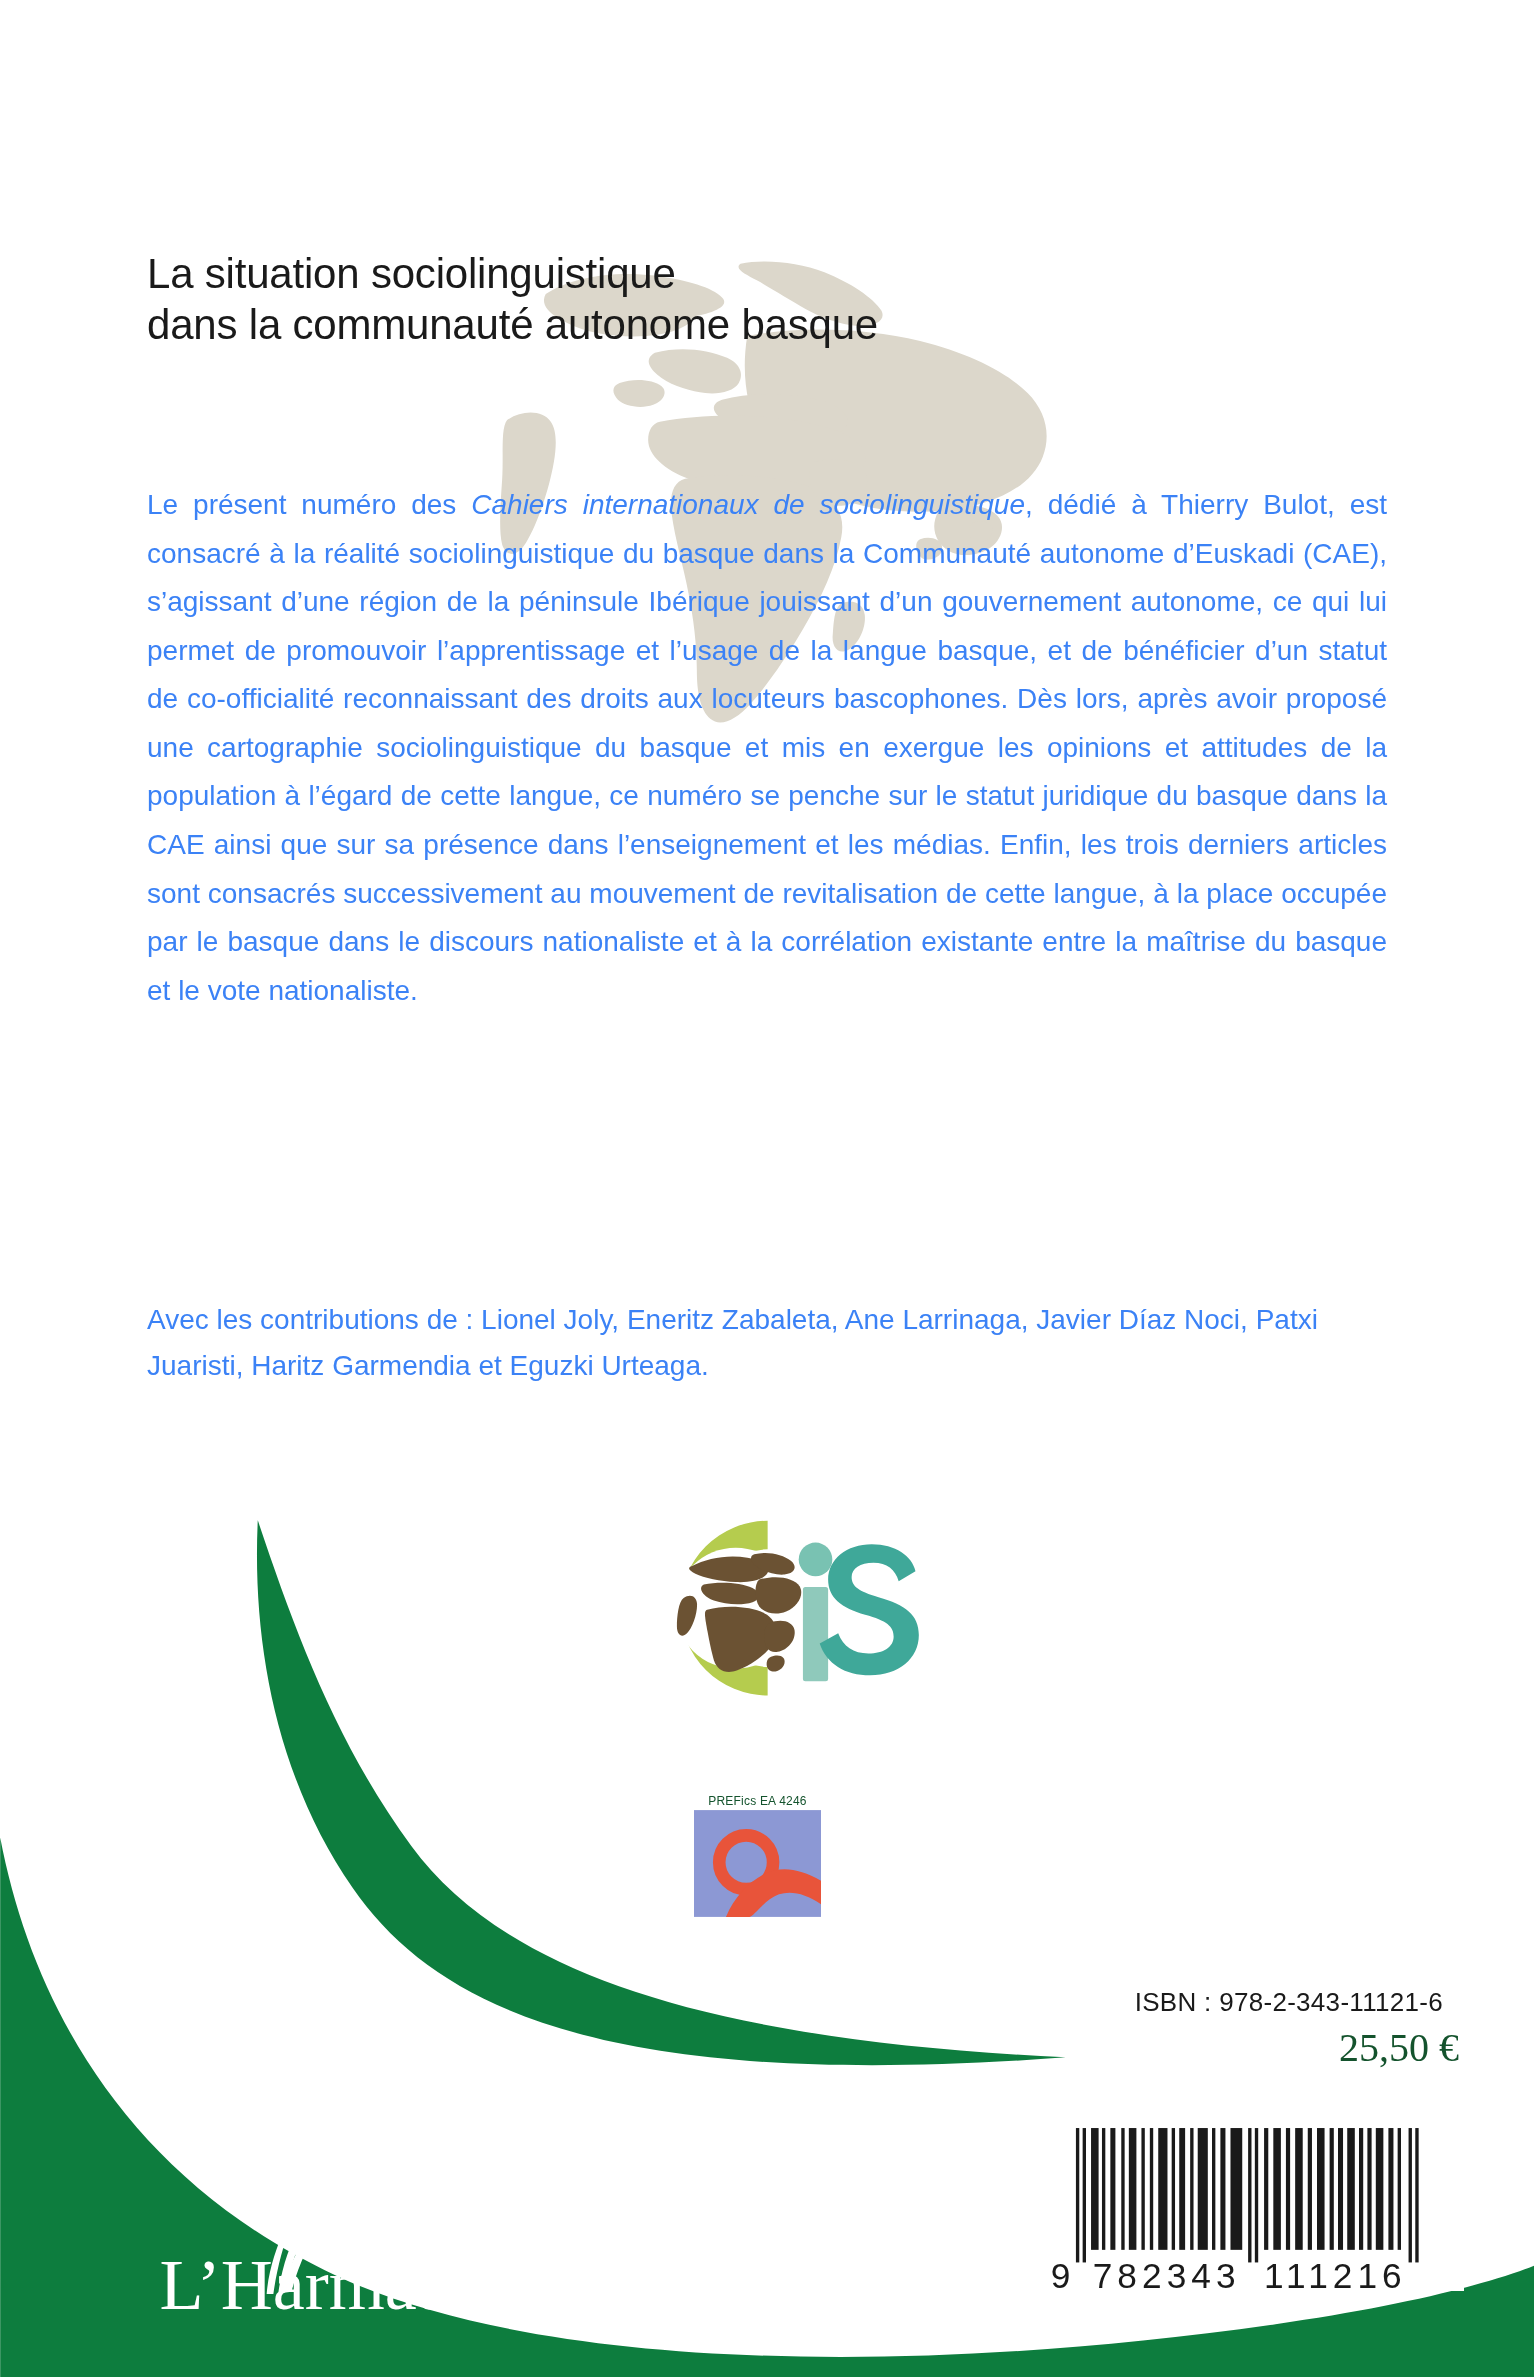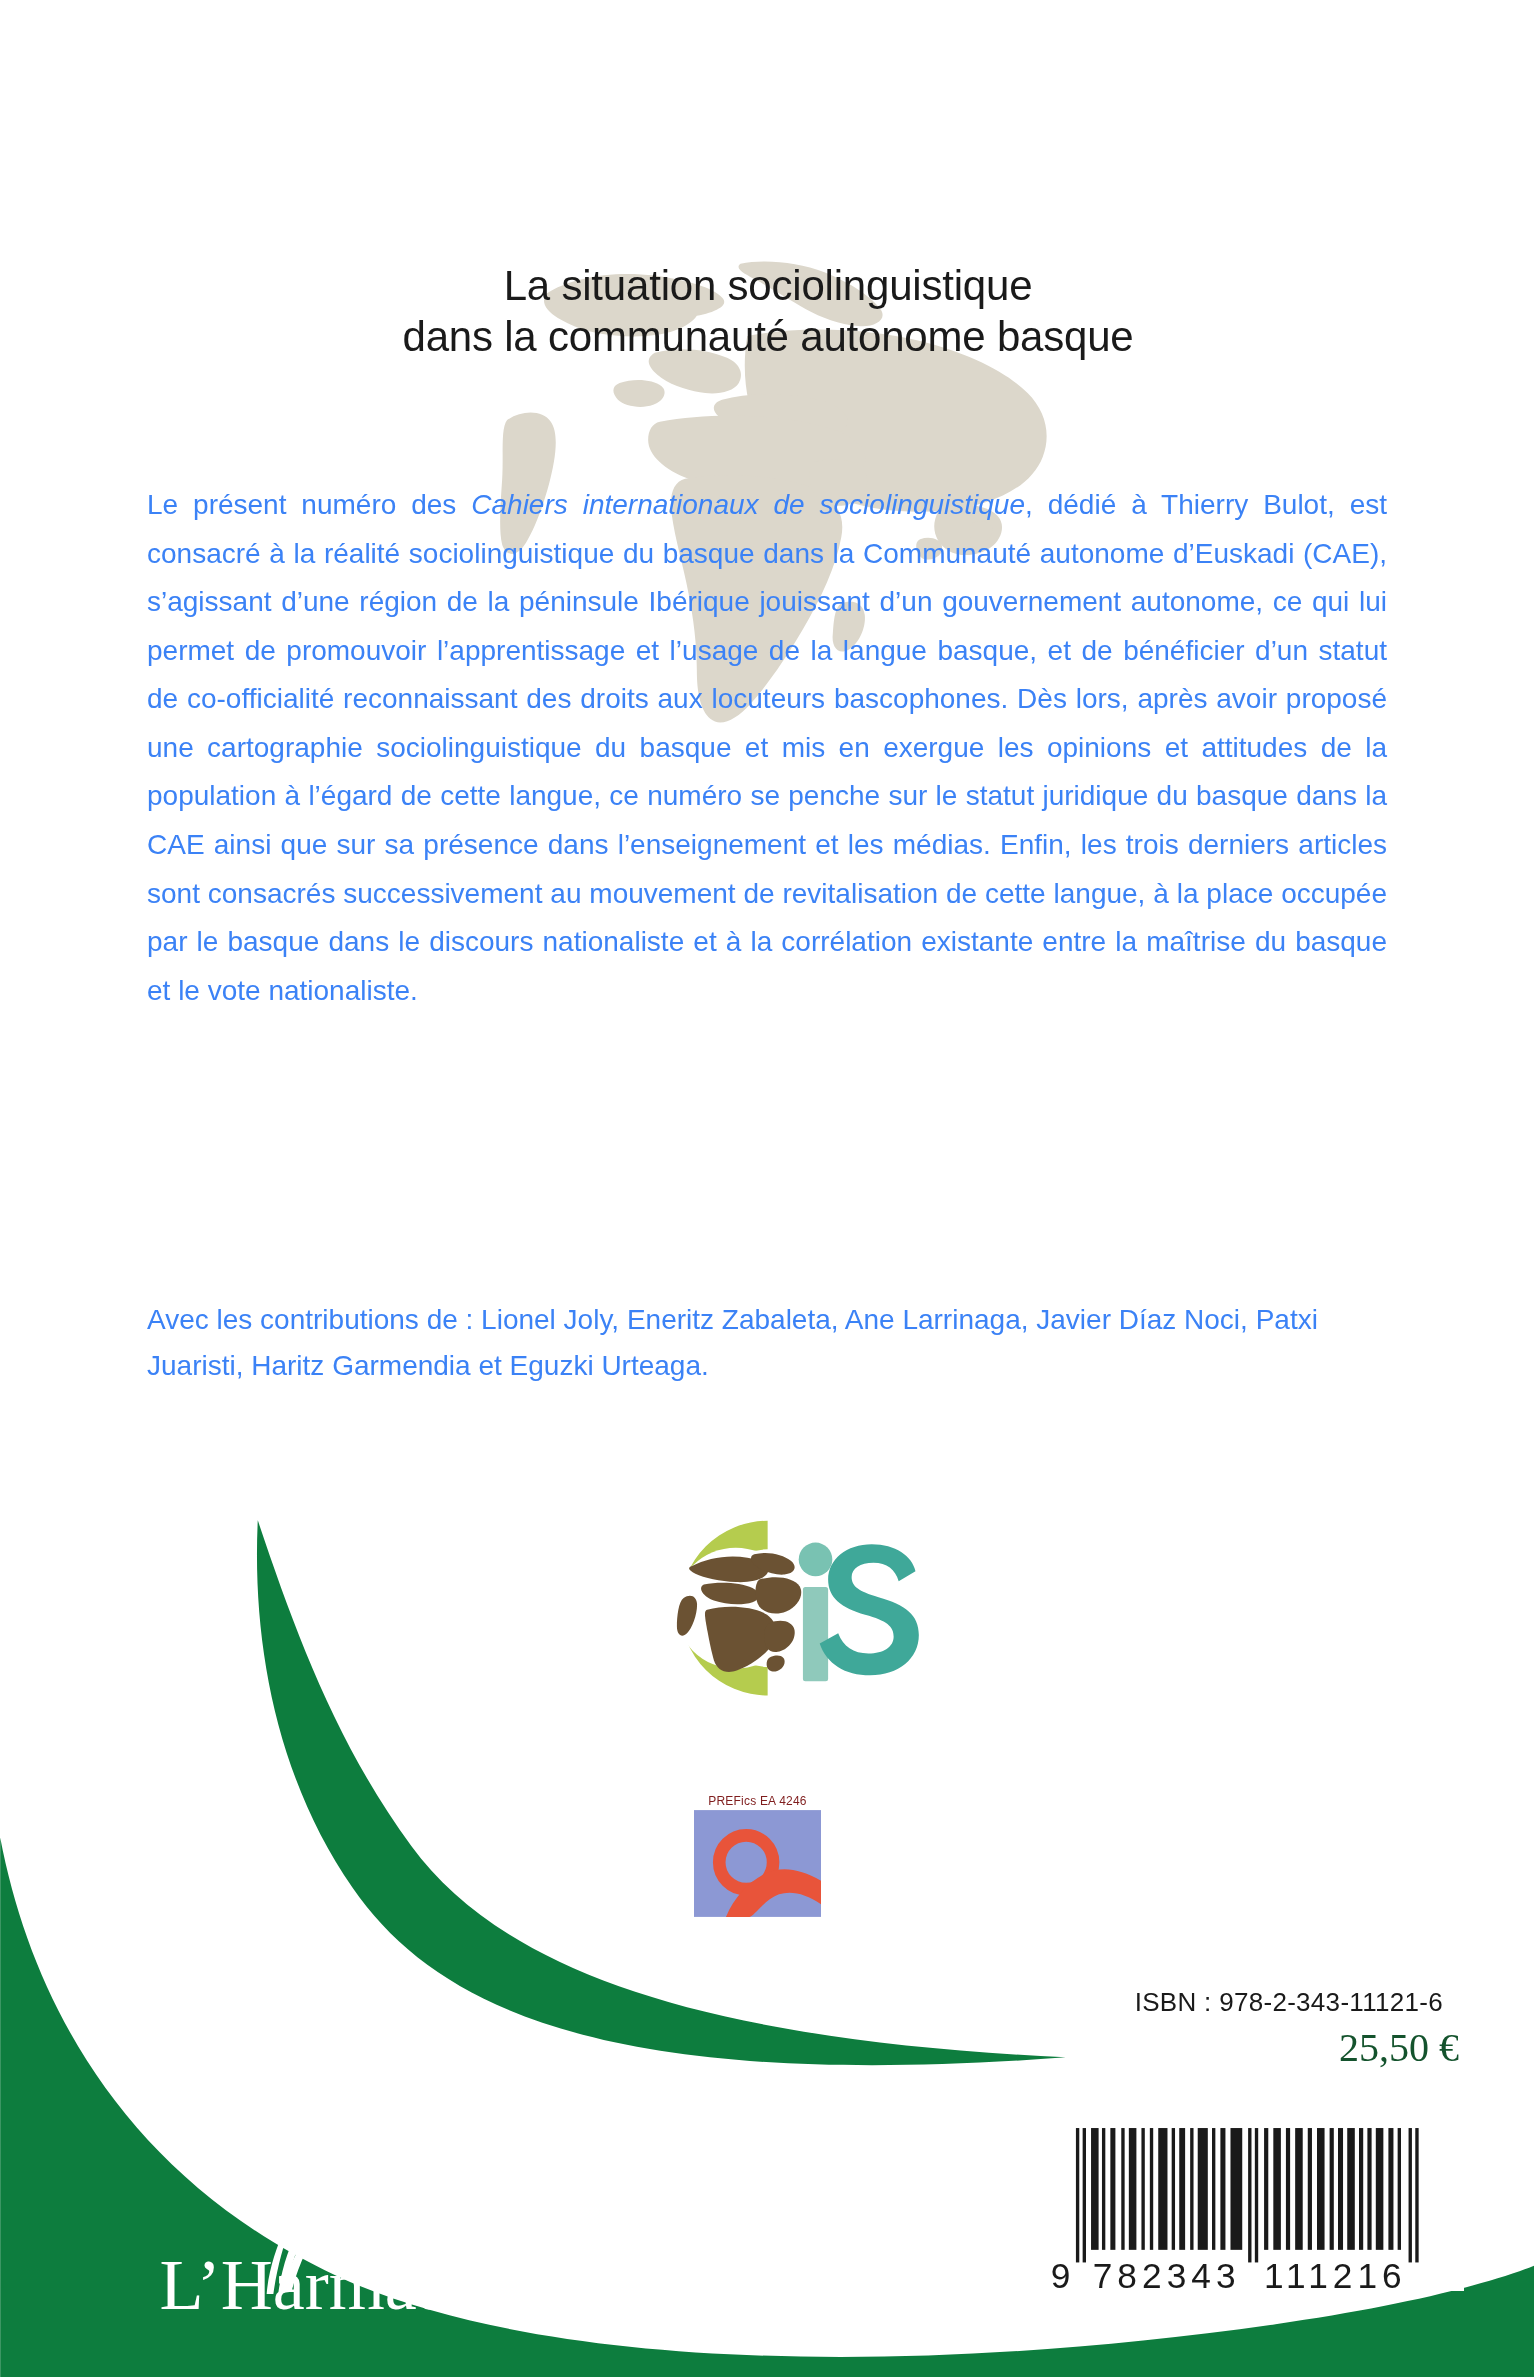--- a/index.html
+++ b/index.html
@@ -45,23 +45,22 @@
     position: absolute;
     left: 0; top: 0;
     width: 1535px;
     height: 2377px;
     z-index: 3;
   }
 
   .title {
     position: absolute;
     left: 147px;
-    top: 260px;
+    top: 248px;
     width: 1242px;
-    text-align: center;
     font-size: 42px;
     line-height: 1.22;
     color: #1a1a1a;
     font-weight: 400;
     letter-spacing: -0.2px;
   }
   .title .tline { display: block; }
 
   .blurb {
     position: absolute;
@@ -98,21 +97,21 @@
   
   .prefics {
     position: absolute;
     left: 694px;
     top: 1792px;
     width: 127px;
   }
   .prefics-label {
     background: #ffffff;
     font-size: 12px;
-    color: #7f1d1d;
+    color: #14532d;
     text-align: center;
     letter-spacing: 0.2px;
     padding: 1.7px 0 2.5px 0;
     font-family: "Liberation Sans", sans-serif;
   }
   .prefics-art {
     width: 127px;
     height: 107px;
     display: block;
   }

